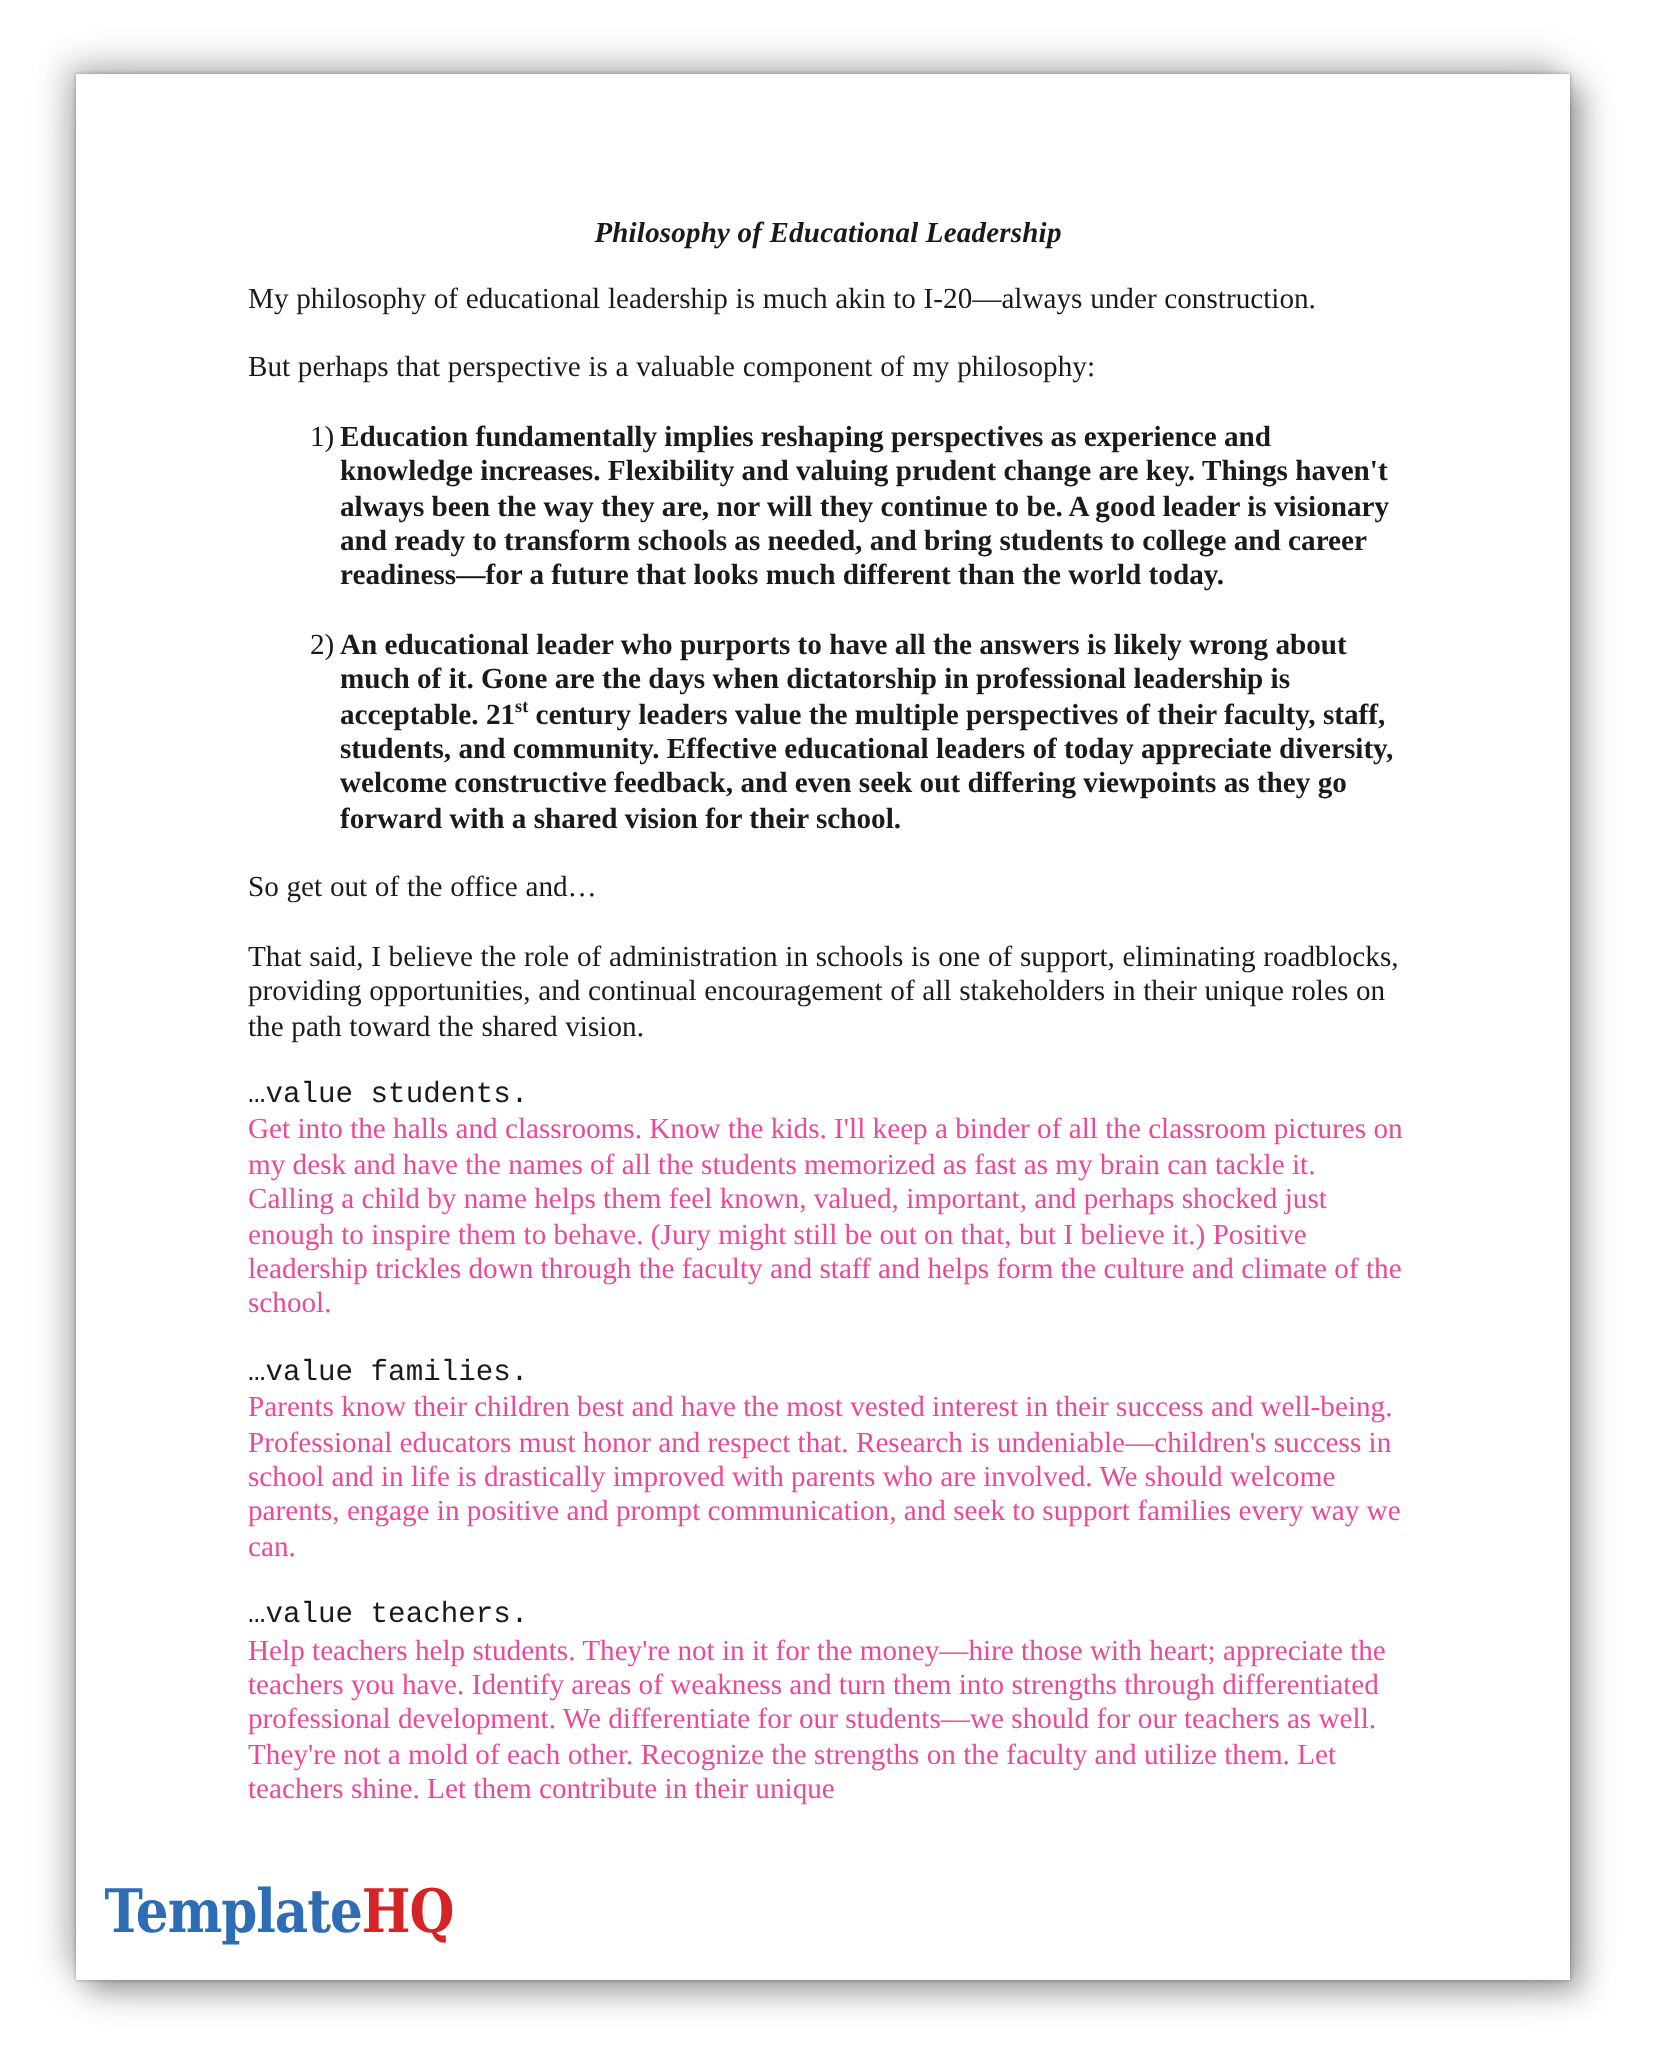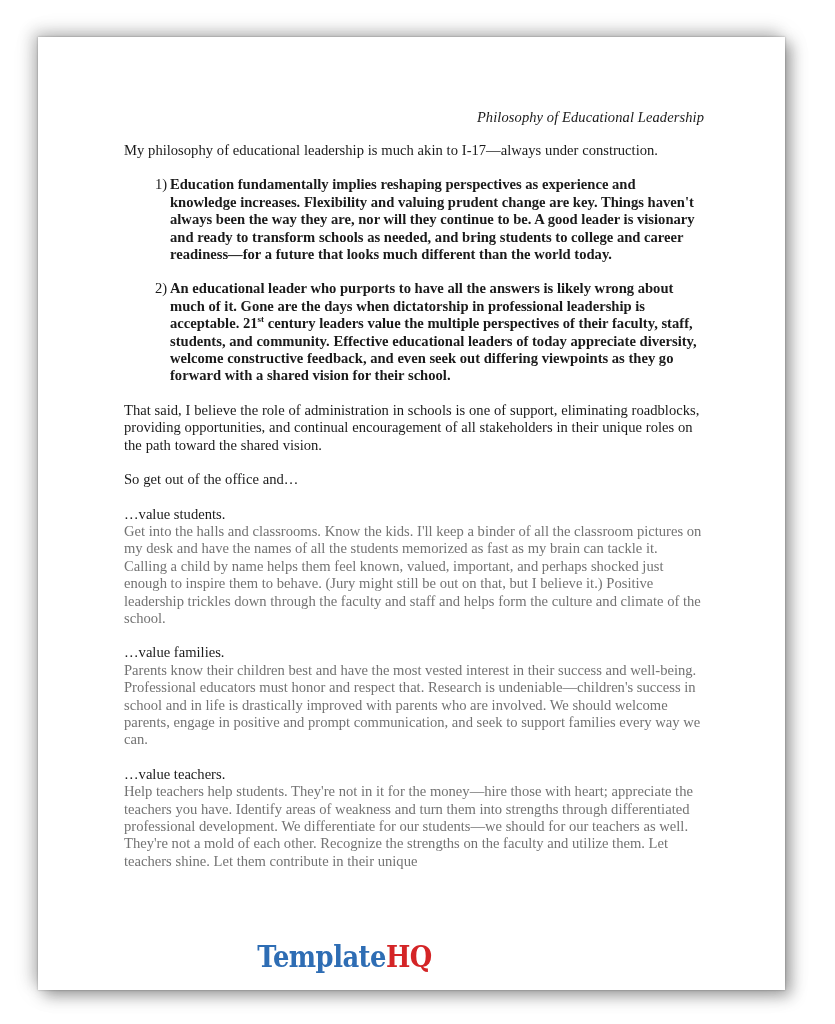--- a/index.html
+++ b/index.html
@@ -41,25 +41,25 @@
     position: absolute;
     left: 86px;
     top: 72px;
     width: 580px;
   }
 
   
   .doc-title {
     font-family: "Liberation Serif", serif;
     font-style: italic;
-    font-weight: 400;
+    font-weight: 700;
     font-size: 14.5px;
     line-height: 17px;
     color: #1a1a1a;
-    text-align: right;
+    text-align: center;
     margin: 0 0 16px 0;
     letter-spacing: 0.1px;
   }
 
   
   .para {
     font-family: "Liberation Serif", serif;
     font-size: 14.6px;
     line-height: 17.4px;
     color: #1a1a1a;
@@ -104,41 +104,41 @@
     vertical-align: super;
     line-height: 0;
     margin-top: 16px;
   }
 
   
   .section-block {
     margin: 0 0 17px 0;
   }
   .section-head {
-    font-family: Liberation Serif, serif;
+    font-family: Liberation Mono, monospace;
     font-size: 14.6px;
     line-height: 17.4px;
     color: #1a1a1a;
     margin: 0;
   }
   .section-body {
     font-family: "Liberation Serif", serif;
     font-size: 14.6px;
     line-height: 17.4px;
-    color: #737373;
+    color: #ec4899;
     margin: 0;
   }
 
   
   .logo-wrap {
     position: absolute;
     left: 0;
     top: 903px;
     width: 613px;
-    text-align: center;
+    text-align: left;
   }
   .logo {
     display: inline-block;
     font-family: "DejaVu Serif", serif;
     font-weight: bold;
     font-size: 30px;
     line-height: 34px;
     letter-spacing: -0.6px;
     transform: scaleX(0.86);
     transform-origin: center center;
@@ -150,37 +150,38 @@
 </head>
 <body>
 
 <div class="canvas">
   <div class="page">
 
     <div class="page-inner">
 
       <h1 class="doc-title">Philosophy of Educational Leadership</h1>
 
-      <p class="para">My philosophy of educational leadership is much akin to I-17—always under construction.</p>
-
+      <p class="para">My philosophy of educational leadership is much akin to I-20—always under construction.</p>
+
+      <p class="para">But perhaps that perspective is a valuable component of my philosophy:</p>
 
       <ol class="numlist">
         <li class="numlist-item">
           <span class="numlist-marker">1)</span>
           <span class="numlist-text"><span>Education fundamentally implies reshaping perspectives as experience and knowledge increases.  Flexibility and valuing prudent change are key.  Things haven't always been the way they are, nor will they continue to be.  A good leader is visionary and ready to transform schools as needed, and bring students to college and career readiness—for a future that looks much different than the world today.</span></span>
         </li>
         <li class="numlist-item">
           <span class="numlist-marker">2)</span>
           <span class="numlist-text"><span>An educational leader who purports to have all the answers is likely wrong about much of it.  Gone are the days when dictatorship in professional leadership is acceptable.  21</span><sup class="ord">st</sup><span> century leaders value the multiple perspectives of their faculty, staff, students, and community.  Effective educational leaders of today appreciate diversity, welcome constructive feedback, and even seek out differing viewpoints as they go forward with a shared vision for their school.</span></span>
         </li>
       </ol>
 
+      <p class="para">So get out of the office and…</p>
+
       <p class="para">That said, I believe the role of administration in schools is one of support, eliminating roadblocks, providing opportunities, and continual encouragement of all stakeholders in their unique roles on the path toward the shared vision.</p>
-
-      <p class="para">So get out of the office and…</p>
 
       <div class="section-block">
         <p class="section-head">…value students.</p>
         <p class="section-body">Get into the halls and classrooms.  Know the kids.  I'll keep a binder of all the classroom pictures on my desk and have the names of all the students memorized as fast as my brain can tackle it.  Calling a child by name helps them feel known, valued, important, and perhaps shocked just enough to inspire them to behave.  (Jury might still be out on that, but I believe it.)  Positive leadership trickles down through the faculty and staff and helps form the culture and climate of the school.</p>
       </div>
 
       <div class="section-block">
         <p class="section-head">…value families.</p>
         <p class="section-body">Parents know their children best and have the most vested interest in their success and well-being.  Professional educators must honor and respect that.  Research is undeniable—children's success in school and in life is drastically improved with parents who are involved.  We should welcome parents, engage in positive and prompt communication, and seek to support families every way we can.</p>
       </div>

